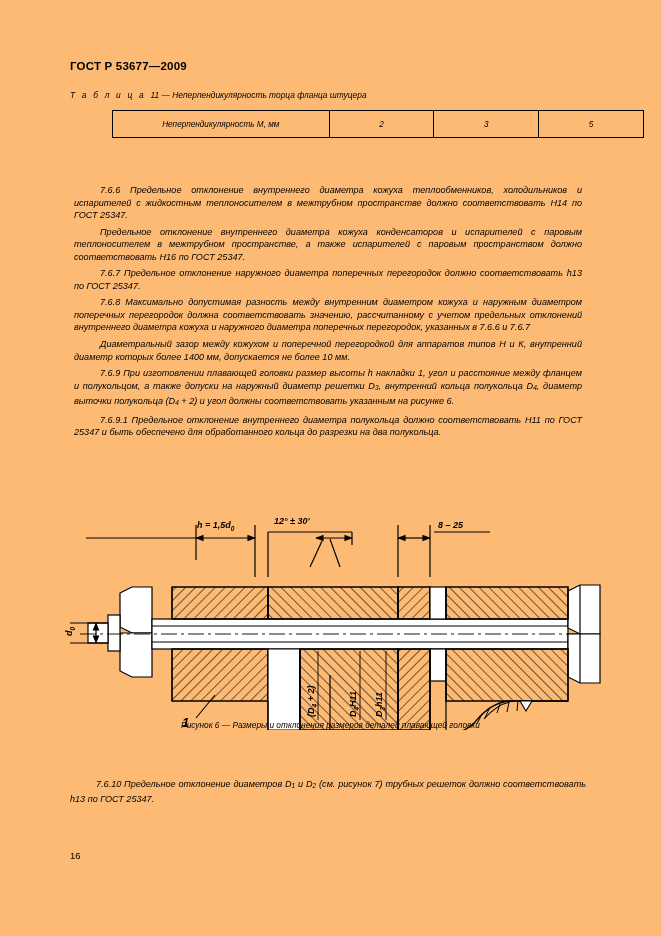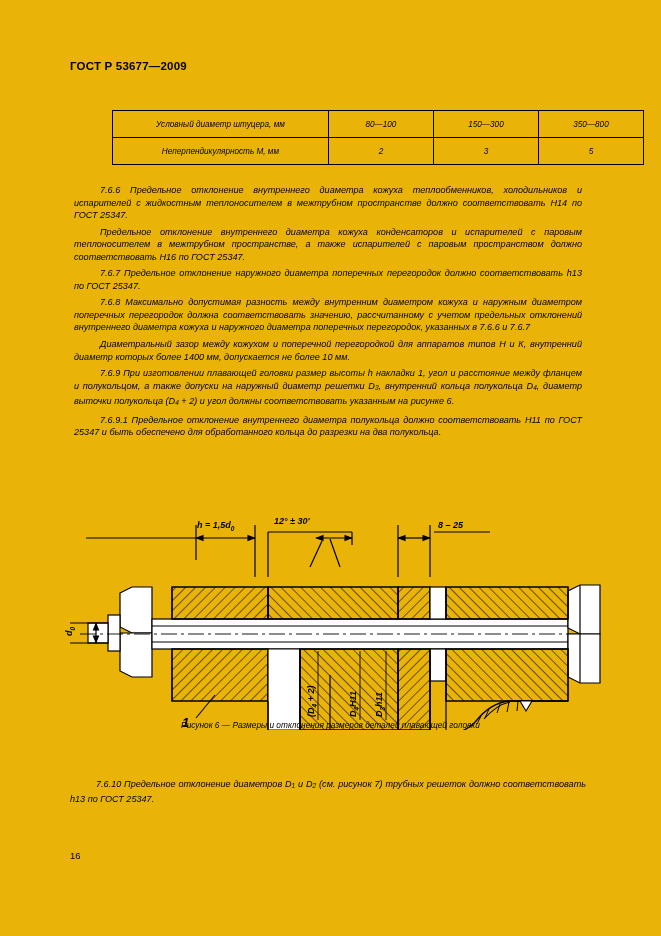--- a/index.html
+++ b/index.html
@@ -4,21 +4,21 @@
 <style>
   html, body {
     margin: 0;
     padding: 0;
     background: #ffffff;
   }
   .page {
     position: relative;
     width: 661px;
     height: 936px;
-    background: #eab308;
+    background: #fdba74;
     font-family: "Liberation Serif", "DejaVu Serif", serif;
     overflow: hidden;
   }
 
   
   .doc-header {
     position: absolute;
     left: 70px;
     top: 60px;
     font-family: "Liberation Sans", sans-serif;
@@ -142,30 +142,29 @@
     color: #000;
   }
 </style>
 </head>
 <body>
 
 <div class="page">
 
   <div class="doc-header">ГОСТ Р 53677—2009</div>
 
+  <div class="table-caption">
+    <span class="tword">Т а б л и ц а</span><span>&nbsp; </span><span>11</span>
+    <span>—</span>
+    <span>Неперпендикулярность торца фланца штуцера</span>
+  </div>
 
   <div class="tbl-wrap">
     <table class="spec">
       <tbody>
-        <tr>
-          <td class="rowhead">Условный диаметр штуцера, мм</td>
-          <td class="val">80—100</td>
-          <td class="val">150—300</td>
-          <td class="val">350—800</td>
-        </tr>
         <tr>
           <td class="rowhead">Неперпендикулярность М, мм</td>
           <td class="val">2</td>
           <td class="val">3</td>
           <td class="val">5</td>
         </tr>
       </tbody>
     </table>
   </div>
 

